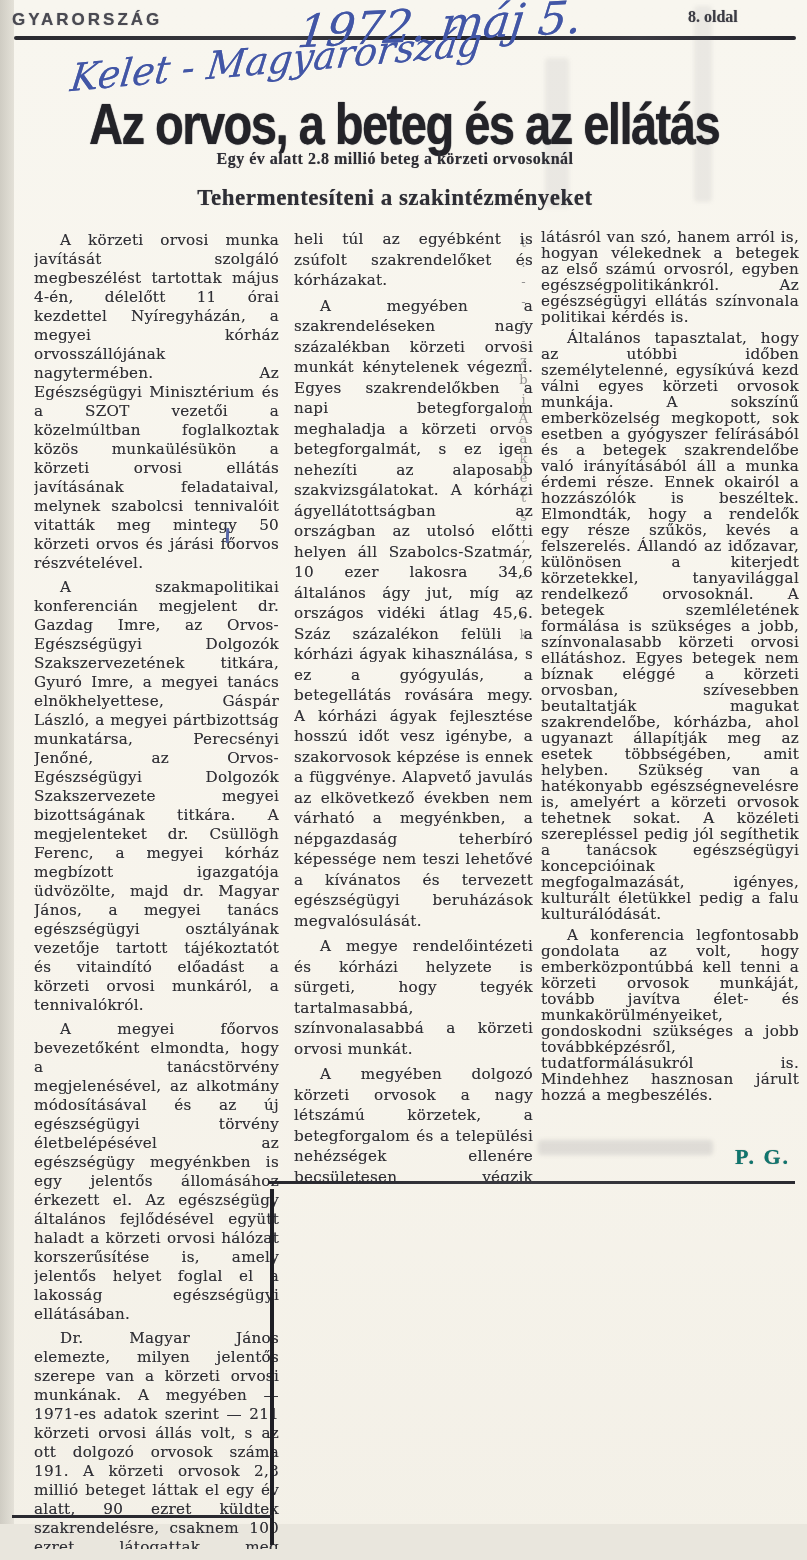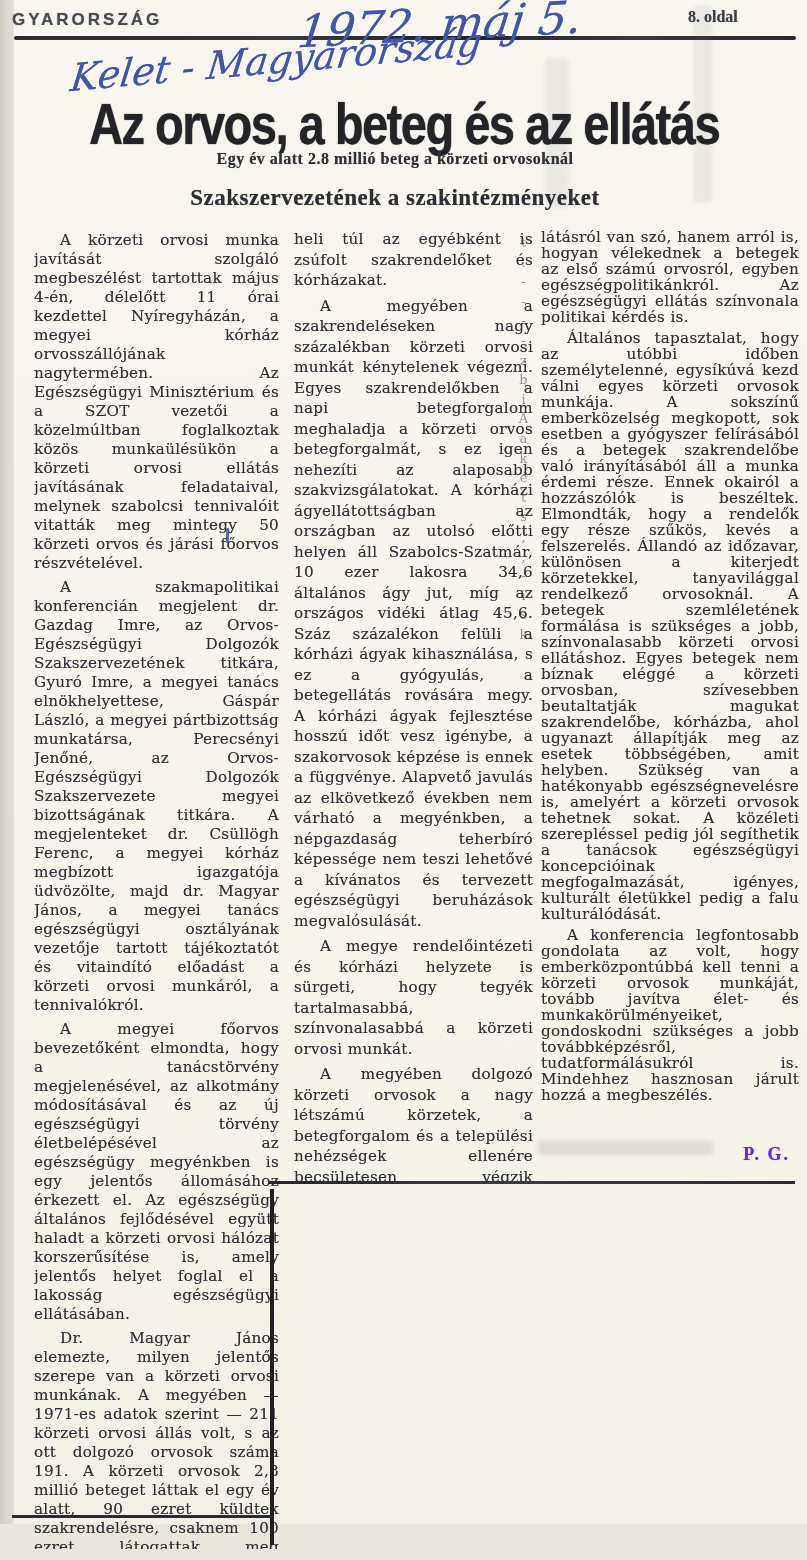--- a/index.html
+++ b/index.html
@@ -52,22 +52,22 @@
     hyphens:manual;word-spacing:.5px;letter-spacing:.25px;margin-left:10px;}
   .col p{margin:0 0 5px 0;text-indent:26px;}
   .col.cont p:first-child{text-indent:0;}
   .col1{left:24px;top:231px;width:245px;height:1318px;
     font-size:15.2px;line-height:19px;}
   .col2{left:284px;top:229px;width:239px;height:954px;
     font-size:15.2px;line-height:20.5px;}
   .col3{left:531px;top:229px;width:258px;height:912px;
     font-size:15.2px;line-height:16px;}
   .byline{position:absolute;left:640px;top:1144px;width:150px;text-align:right;
-    font-family:"Liberation Serif",serif;font-weight:bold;font-size:18px;
-    letter-spacing:2px;color:#6d28d9;text-shadow:0 0 .8px rgba(40,40,50,.6);}
+    font-family:"Liberation Serif",serif;font-weight:bold;font-size:22px;
+    letter-spacing:2px;color:#0f766e;text-shadow:0 0 .8px rgba(40,40,50,.6);}
   
   .divider-rule{position:absolute;left:268px;top:1181px;width:527px;height:3px;
     background:linear-gradient(90deg,#26262c, #3a3a40 50%, #2a2a30);}
   .cut-rule{position:absolute;left:270px;top:1189px;width:4px;height:356px;
     background:#1e1e24;}
   .bottom-rule{position:absolute;left:12px;top:1515px;width:260px;height:3px;
     background:#2a2a30;}
   
   .edge-fragments{position:absolute;left:517px;top:233px;width:13px;height:900px;
     font-size:13px;line-height:19.6px;color:rgba(47,47,53,.5);overflow:hidden;
@@ -93,21 +93,21 @@
 <div class="top-rule"></div>
 
 <div class="hand hand-date">1972. máj 5.</div>
 <div class="hand hand-region">Kelet - Magyarország</div>
 
 <div class="smudge smudge-a"></div>
 <div class="smudge smudge-b"></div>
 
 <div class="headline">Az orvos, a beteg és az ellátás</div>
 <div class="deck deck1">Egy év alatt 2.8 millió beteg a körzeti orvosoknál</div>
-<div class="deck deck2">Szakszervezetének a szakintézményeket</div>
+<div class="deck deck2">Tehermentesíteni a szakintézményeket</div>
 
 <div class="col col1">
     <p>A körzeti orvosi munka javítását szolgáló megbeszélést tartottak május 4-én, délelőtt 11 órai kezdettel Nyíregyházán, a megyei kórház orvosszállójának nagytermében. Az Egészségügyi Minisztérium és a SZOT vezetői a közelmúltban foglalkoztak közös munkaülésükön a körzeti orvosi ellátás javításának feladataival, melynek szabolcsi tennivalóit vitatták meg mintegy 50 körzeti orvos és járási főorvos részvételével.</p>
     <p>A szakmapolitikai konferencián megjelent dr. Gazdag Imre, az Orvos-Egészségügyi Dolgozók Szakszervezetének titkára, Gyuró Imre, a megyei tanács elnökhelyettese, Gáspár László, a megyei pártbizottság munkatársa, Perecsényi Jenőné, az Orvos-Egészségügyi Dolgozók Szakszervezete megyei bizottságának titkára. A megjelenteket dr. Csüllögh Ferenc, a megyei kórház megbízott igazgatója üdvözölte, majd dr. Magyar János, a megyei tanács egészségügyi osztályának vezetője tartott tájékoztatót és vitaindító előadást a körzeti orvosi munkáról, a tennivalókról.</p>
     <p>A megyei főorvos bevezetőként elmondta, hogy a tanácstörvény megjelenésével, az alkotmány módosításával és az új egészségügyi törvény életbelépésével az egészségügy megyénkben is egy jelentős állomásához érkezett el. Az egészségügy általános fejlődésével együtt haladt a körzeti orvosi hálózat korszerűsítése is, amely jelentős helyet foglal el a lakosság egészségügyi ellátásában.</p>
     <p>Dr. Magyar János elemezte, milyen jelentős szerepe van a körzeti orvosi munkának. A megyében — 1971-es adatok szerint — 211 körzeti orvosi állás volt, s az ott dolgozó orvosok száma 191. A körzeti orvosok 2,8 millió beteget láttak el egy év alatt, 90 ezret küldtek szakrendelésre, csaknem 100 ezret látogattak meg fekvőbetegként, s 13 ezret utaltak kórházakba.</p>
   </div>
 <div class="col col2 cont">
     <p>heli túl az egyébként is zsúfolt szakrendelőket és kórházakat.</p>
     <p>A megyében a szakrendeléseken nagy százalékban körzeti orvosi munkát kénytelenek végezni. Egyes szakrendelőkben a napi betegforgalom meghaladja a körzeti orvos betegforgalmát, s ez igen nehezíti az alaposabb szakvizsgálatokat. A kórházi ágyellátottságban az országban az utolsó előtti helyen áll Szabolcs-Szatmár, 10 ezer lakosra 34,6 általános ágy jut, míg az országos vidéki átlag 45,6. Száz százalékon felüli a kórházi ágyak kihasználása, s ez a gyógyulás, a betegellátás rovására megy. A kórházi ágyak fejlesztése hosszú időt vesz igénybe, a szakorvosok képzése is ennek a függvénye. Alapvető javulás az elkövetkező években nem várható a megyénkben, a népgazdaság teherbíró képessége nem teszi lehetővé a kívánatos és tervezett egészségügyi beruházások megvalósulását.</p>

